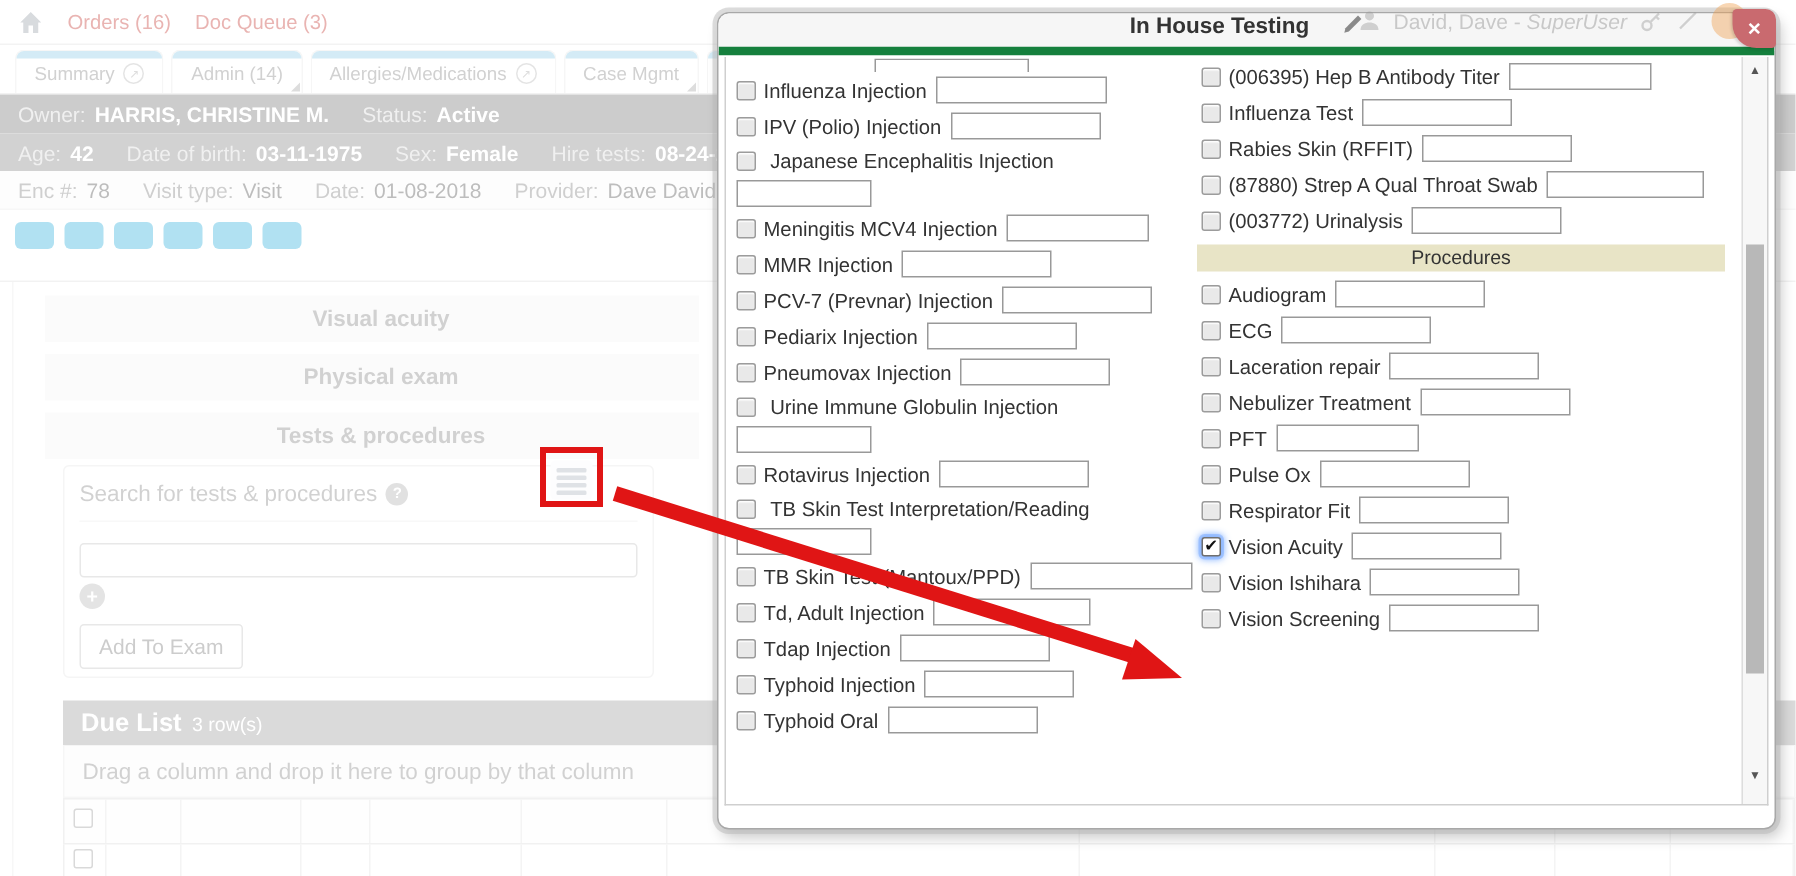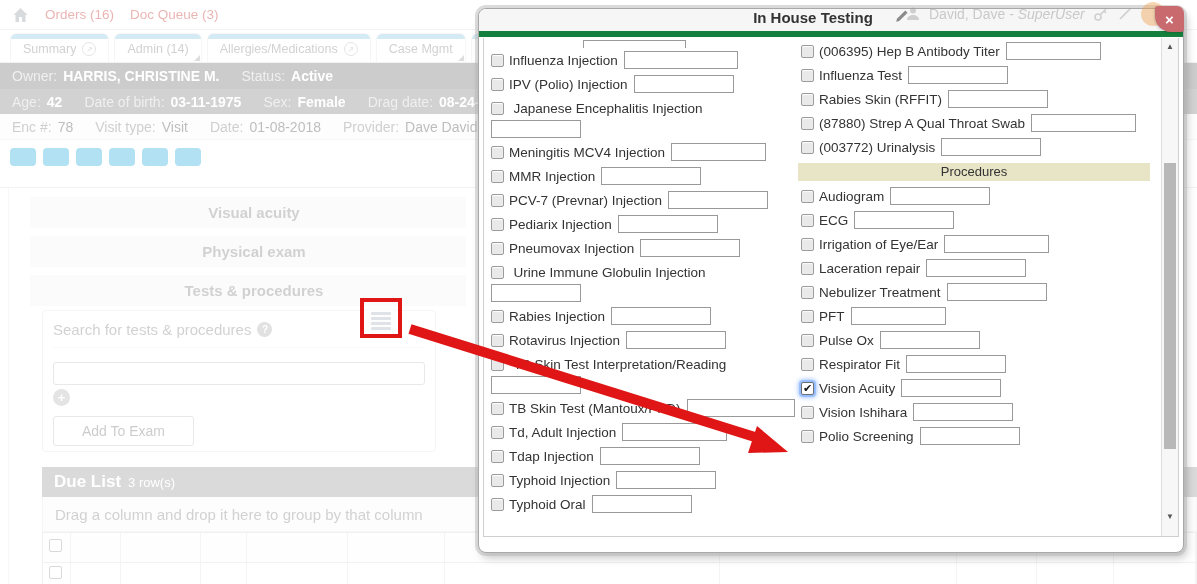--- a/index.html
+++ b/index.html
@@ -54,21 +54,21 @@
   .help-ic { width:15px; height:15px; border-radius:50%; background:#bcbcbc; color:#fff; font-size:10px;
              font-weight:bold; display:inline-flex; align-items:center; justify-content:center; }
   .list-ic { position:absolute; left:324px; top:-4px; width:28px; height:26px; background:#fbfbfc;
              border-radius:3px; padding:5px 4px; }
   .list-ic i { display:block; height:3px; background:#b9bfc8; margin-bottom:2px; border-radius:1px; }
   .search-ta { position:absolute; left:10px; top:51px; width:372px; height:23px; border:1px solid #ccc;
                border-radius:3px; background:#fff; resize:none; }
   .plus-ic { position:absolute; left:10px; top:78px; width:17px; height:17px; border-radius:50%; background:#c3c3c3;
              color:#fff; font-size:13px; font-weight:bold; display:flex; align-items:center; justify-content:center; line-height:1; }
   .add-exam { position:absolute; left:10px; top:105px; background:#fff; border:1px solid #ccc; border-radius:3px;
-              color:#8e8e8e; font-size:14px; padding:6px 28px; cursor:pointer; }
+              color:#8e8e8e; font-size:14px; padding:6px 12px; cursor:pointer; }
 
   .due-head { position:absolute; left:42px; top:467px; width:1155px; height:30px; background:#adadad;
               display:flex; align-items:center; gap:7px; padding-left:12px; }
   .due-title { color:#fff; font-weight:bold; font-size:17px; }
   .due-count { color:#fff; font-size:13px; }
   .due-hint { position:absolute; left:42px; top:497px; width:1155px; height:35px; background:#fafafa;
               color:#9a9a9a; font-size:15px; line-height:35px; padding-left:12px; border:1px solid #ececec; border-top:none; }
   .due-thead { position:absolute; left:42px; top:532px; width:1155px; height:31px; display:flex;
                border:1px solid #e0e0e0; background:#fdfdfd; }
   .due-row { position:absolute; left:42px; top:563px; width:1155px; height:21px; display:flex;
@@ -180,21 +180,21 @@
   <div class="bar2">
     <span class="lbl">Age:</span>
     <span class="val">42</span>
     <span class="sp"></span>
     <span class="lbl">Date of birth:</span>
     <span class="val">03-11-1975</span>
     <span class="sp"></span>
     <span class="lbl">Sex:</span>
     <span class="val">Female</span>
     <span class="sp"></span>
-    <span class="lbl">Drag date:</span>
+    <span class="lbl">Hire tests:</span>
     <span class="val">08-24-2015</span>
     <span class="sp"></span>
     <span class="lbl">Hom</span>
   </div>
 
   <div class="bar3">
     <span class="lbl3">Enc #:</span>
     <span class="val3">78</span>
     <span class="sp"></span>
     <span class="lbl3">Visit type:</span>
@@ -357,25 +357,20 @@
           <span class="cb-label">Pneumovax Injection</span>
           <input class="tin" style="width: 100px;">
         </div>
         <div class="crow wrap">
           <span class="cb"></span>
           <span class="cb-label">Urine Immune Globulin Injection</span>
           <input class="tin" style="width: 90px;">
         </div>
         <div class="crow">
           <span class="cb"></span>
-          <span class="cb-label">Rabies Injection</span>
-          <input class="tin" style="width: 100px;">
-        </div>
-        <div class="crow">
-          <span class="cb"></span>
           <span class="cb-label">Rotavirus Injection</span>
           <input class="tin" style="width: 100px;">
         </div>
         <div class="crow wrap">
           <span class="cb"></span>
           <span class="cb-label">TB Skin Test Interpretation/Reading</span>
           <input class="tin" style="width: 90px;">
         </div>
         <div class="crow">
           <span class="cb"></span>
@@ -441,25 +436,20 @@
             <span class="cb-label">Audiogram</span>
             <input class="tin" style="width: 100px;">
           </div>
           <div class="crow">
             <span class="cb"></span>
             <span class="cb-label">ECG</span>
             <input class="tin" style="width: 100px;">
           </div>
           <div class="crow">
             <span class="cb"></span>
-            <span class="cb-label">Irrigation of Eye/Ear</span>
-            <input class="tin" style="width: 105px;">
-          </div>
-          <div class="crow">
-            <span class="cb"></span>
             <span class="cb-label">Laceration repair</span>
             <input class="tin" style="width: 100px;">
           </div>
           <div class="crow">
             <span class="cb"></span>
             <span class="cb-label">Nebulizer Treatment</span>
             <input class="tin" style="width: 100px;">
           </div>
           <div class="crow">
             <span class="cb"></span>
@@ -481,21 +471,21 @@
             <span class="cb-label">Vision Acuity</span>
             <input class="tin" style="width: 100px;">
           </div>
           <div class="crow">
             <span class="cb"></span>
             <span class="cb-label">Vision Ishihara</span>
             <input class="tin" style="width: 100px;">
           </div>
           <div class="crow">
             <span class="cb"></span>
-            <span class="cb-label">Polio Screening</span>
+            <span class="cb-label">Vision Screening</span>
             <input class="tin" style="width: 100px;">
           </div>
         </div>
     </div>
 
     <div class="sb">
       <div class="sb-up">▲</div>
       <div class="sb-thumb"></div>
       <div class="sb-down">▼</div>
     </div>

